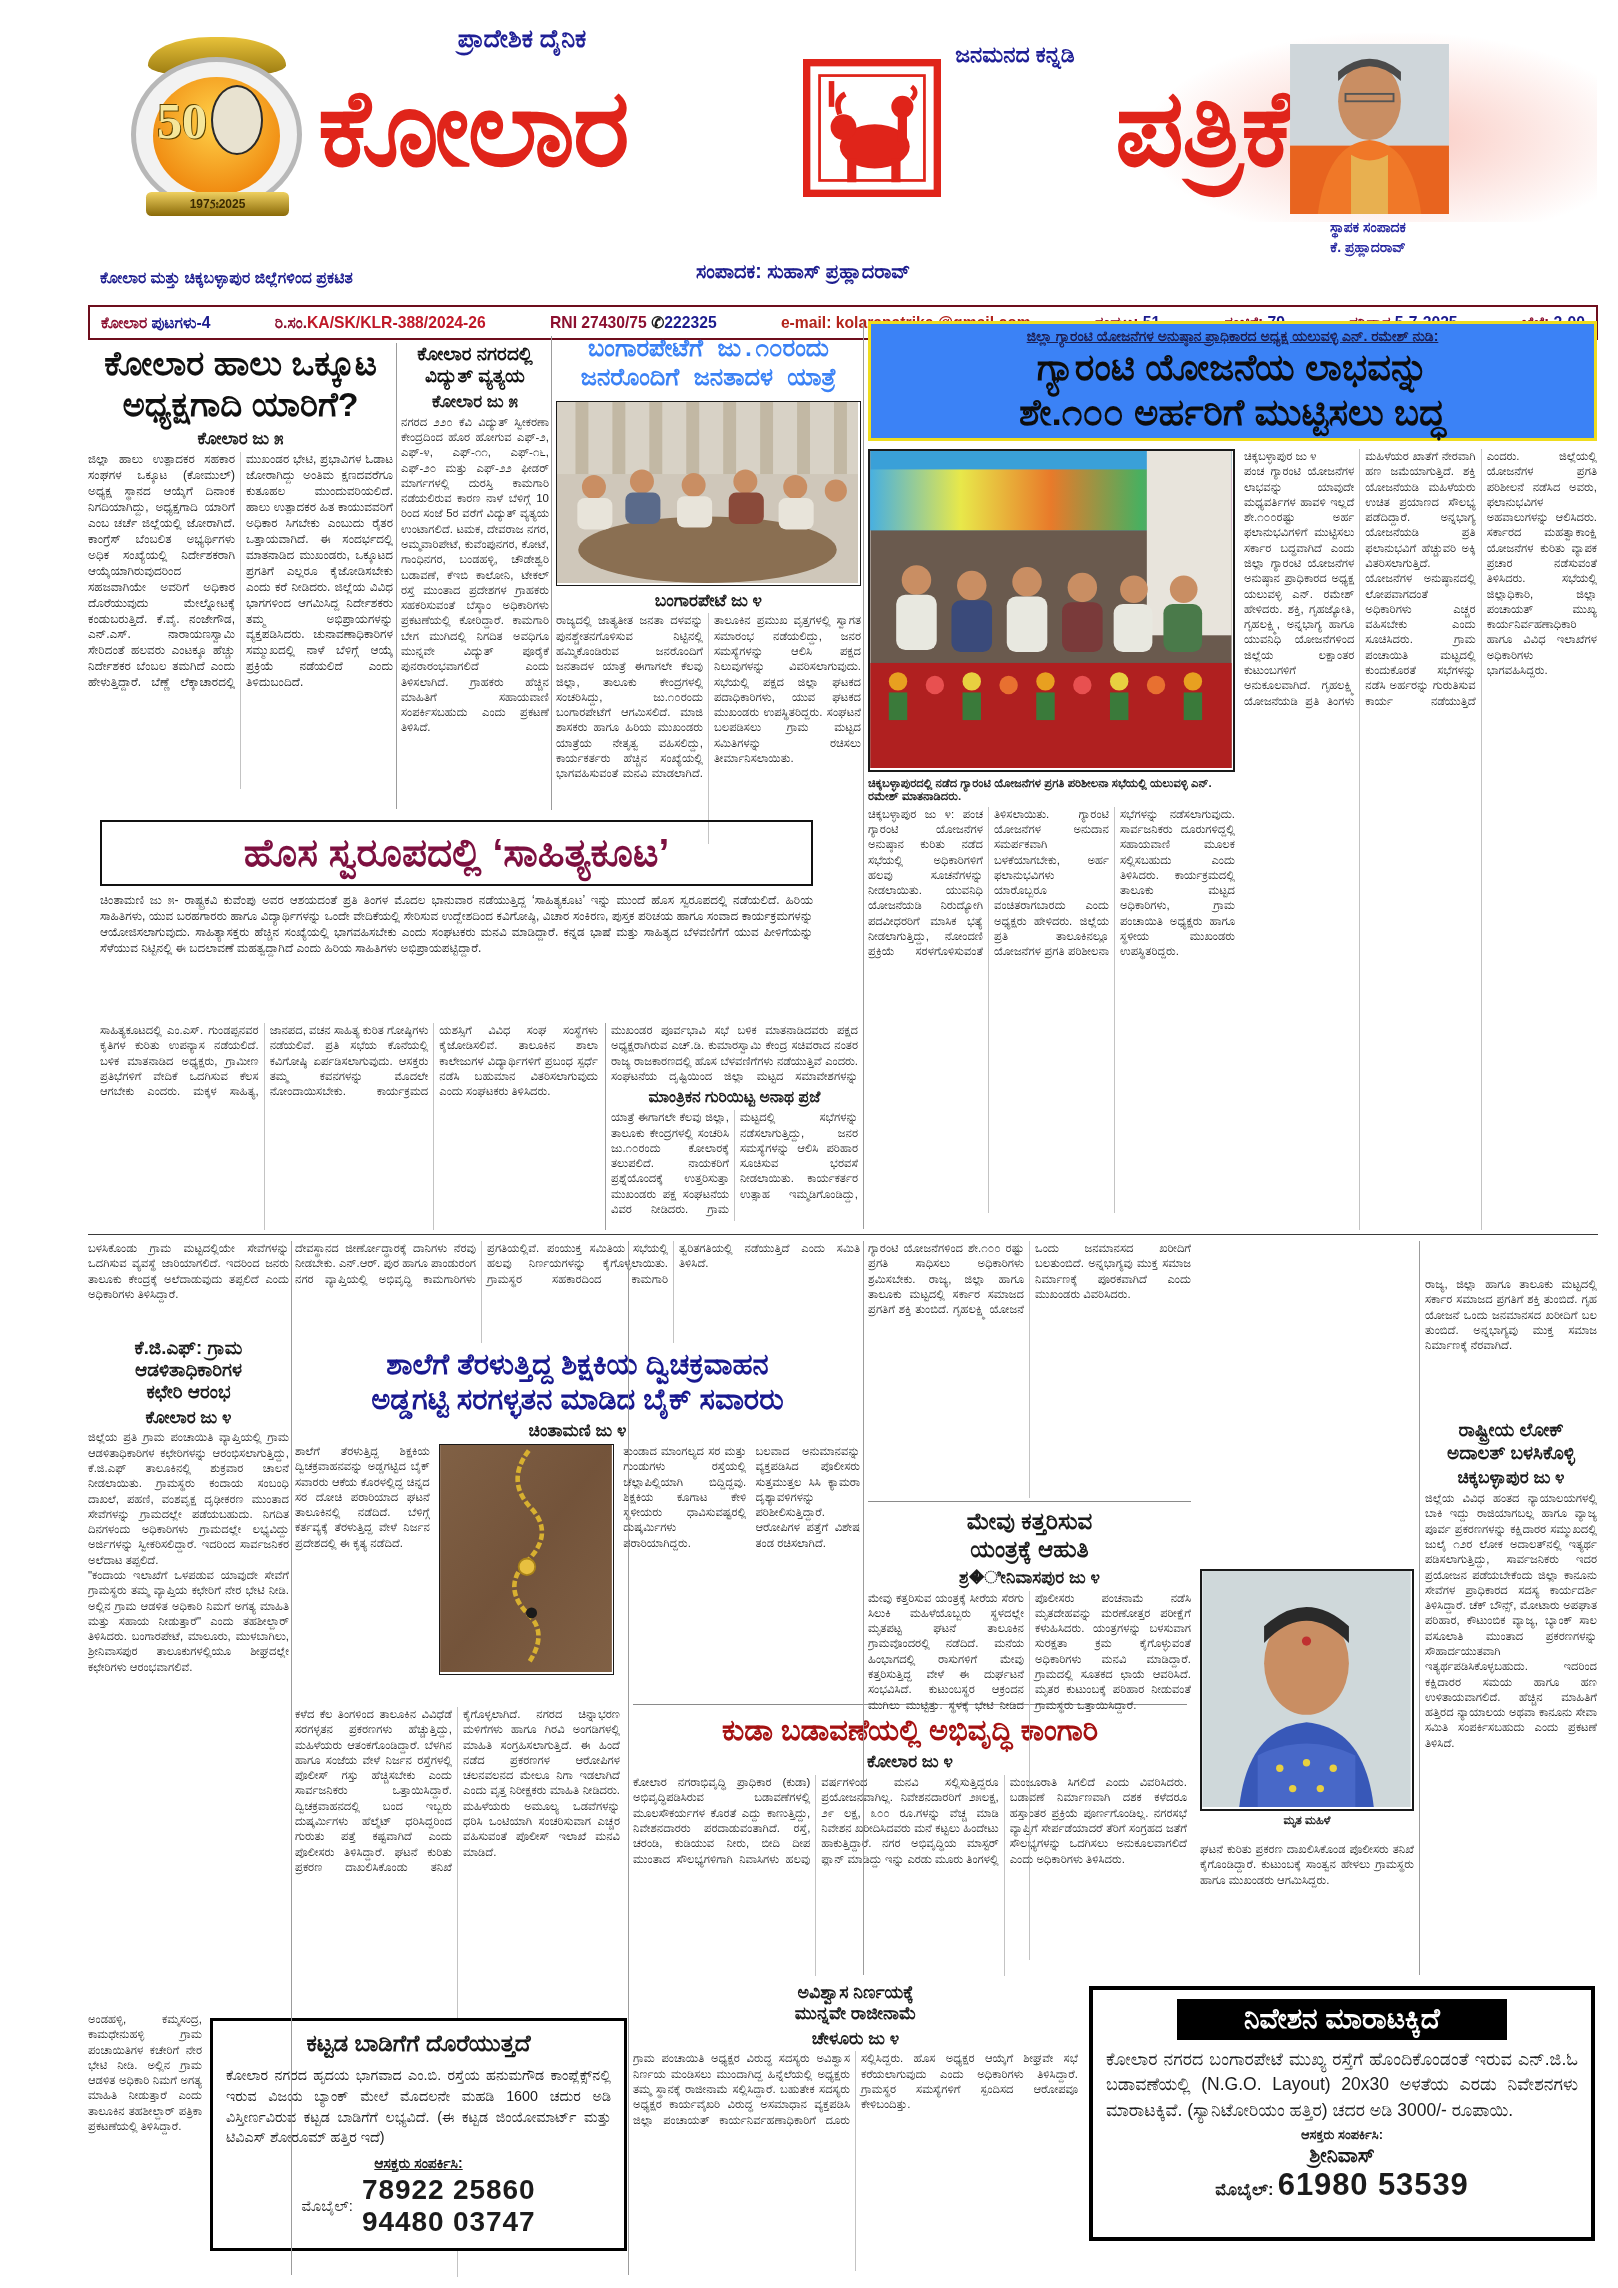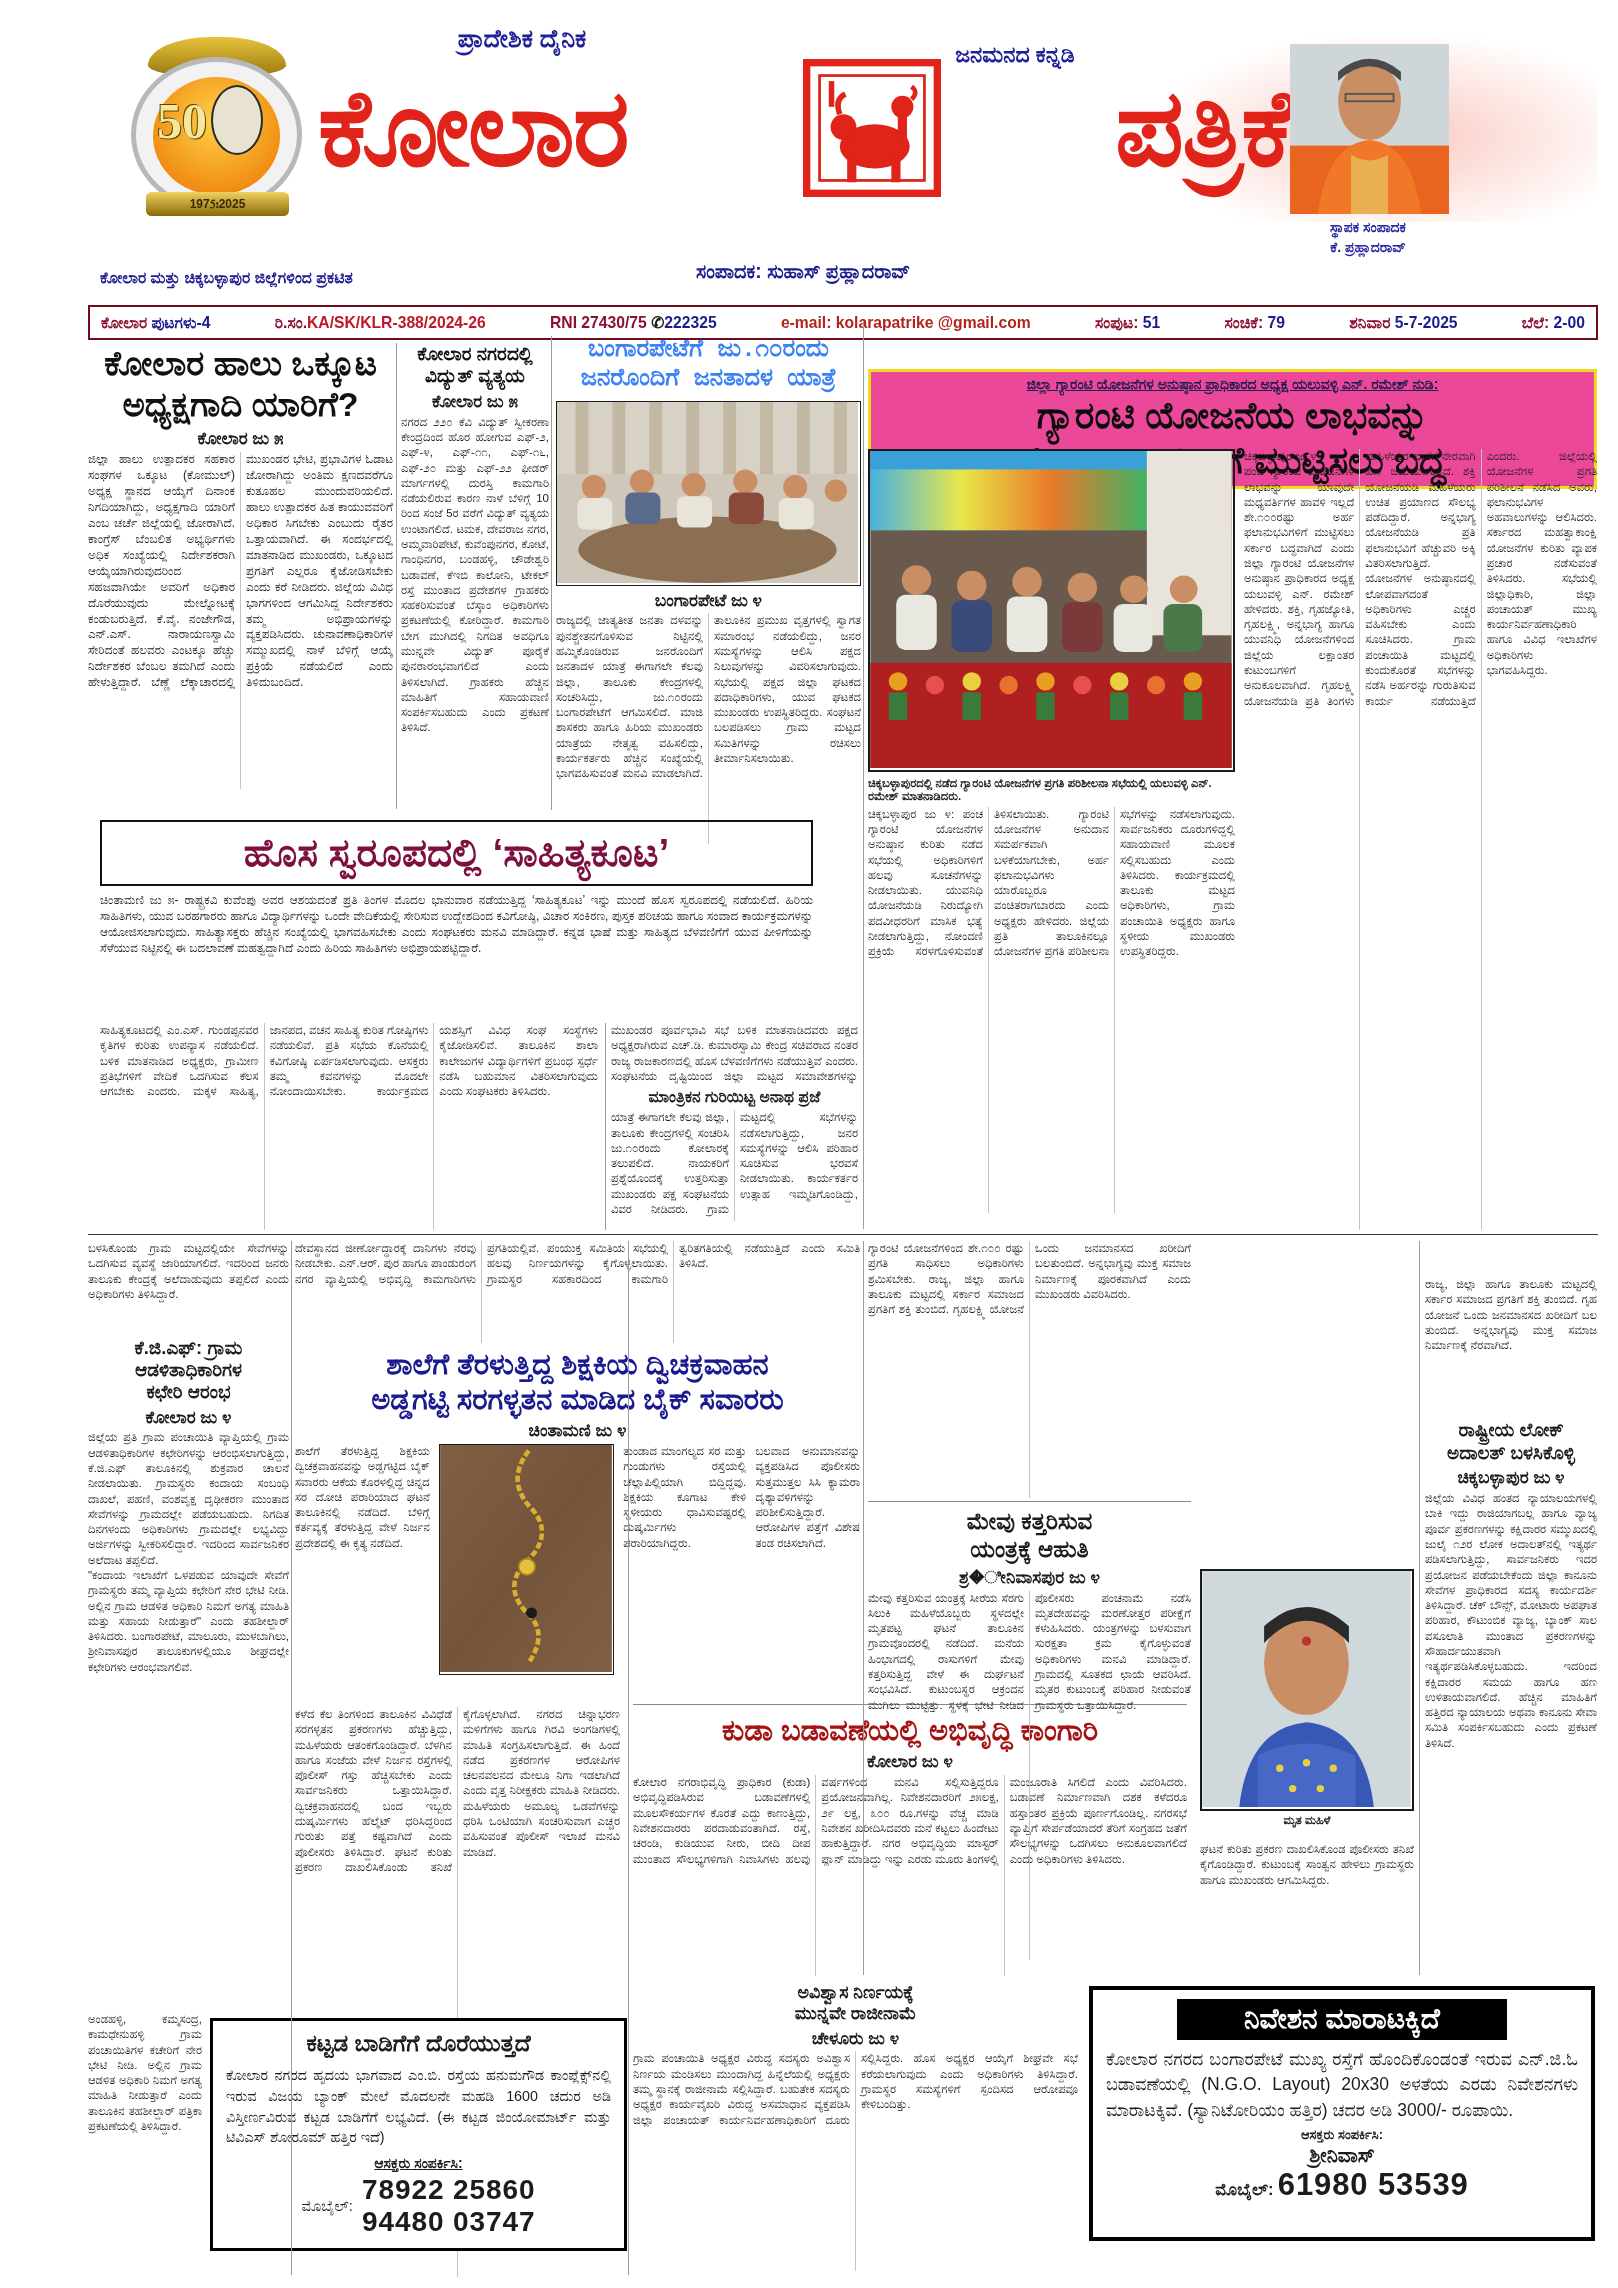--- a/index.html
+++ b/index.html
@@ -15,21 +15,21 @@
   .hl{font-weight:bold;line-height:1.2;}
   .vl{width:0;border-left:0.9px solid #9c9c9c;}
   .hr2{border-top:1.8px solid #3a3a3a;}
   .hr1{border-top:0.9px solid #8a8a8a;}
   .navy{color:#1c1c8e;}
   .maroon{color:#8c1030;}
   .photoframe{border:2.8px solid #1a1a1a;box-sizing:border-box;overflow:hidden;}
   .infobar{border:2.8px solid #6e0e1d;box-sizing:border-box;display:flex;align-items:center;
            justify-content:space-between;padding:0 11px;font-size:15.7px;font-weight:bold;background:#fff;}
   .infobar span{white-space:nowrap;}
-  .ybox{background:#ec4899;border:3.7px solid #efdc1e;box-sizing:border-box;padding:3.7px 9.2px;margin-top:48px;}
+  .ybox{background:#3b82f6;border:3.7px solid #efdc1e;box-sizing:border-box;padding:3.7px 9.2px;}
   .kicker{font-size:14px;font-weight:bold;color:#1c1c50;text-decoration:underline;text-align:center;}
   .adbox{border:3.7px solid #000;box-sizing:border-box;background:#fff;padding:9.2px 13px;}
   .adtitle-bar{background:#000;color:#fff;font-weight:bold;font-size:28px;text-align:center;padding:3.7px 0;}
   .adbody{font-size:15.7px;line-height:1.45;text-align:justify;margin-top:7.4px;}
   .adcontact{font-weight:bold;text-decoration:underline;text-align:center;font-size:14px;margin-top:7.4px;}
   .adphone{font-weight:bold;font-size:28px;letter-spacing:0.9px;}
   .subhead{font-weight:bold;text-align:center;line-height:1.2;}
   .capt{font-weight:bold;font-size:11.5px;}
 </style>
 </head>

